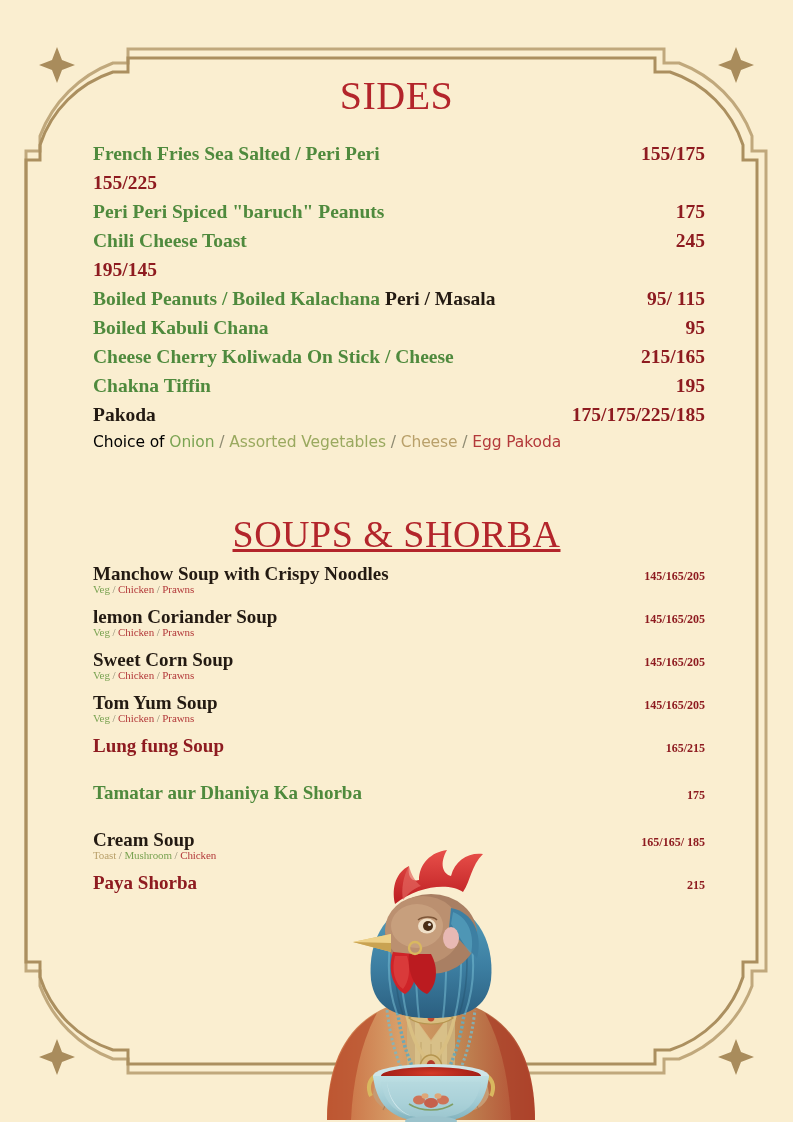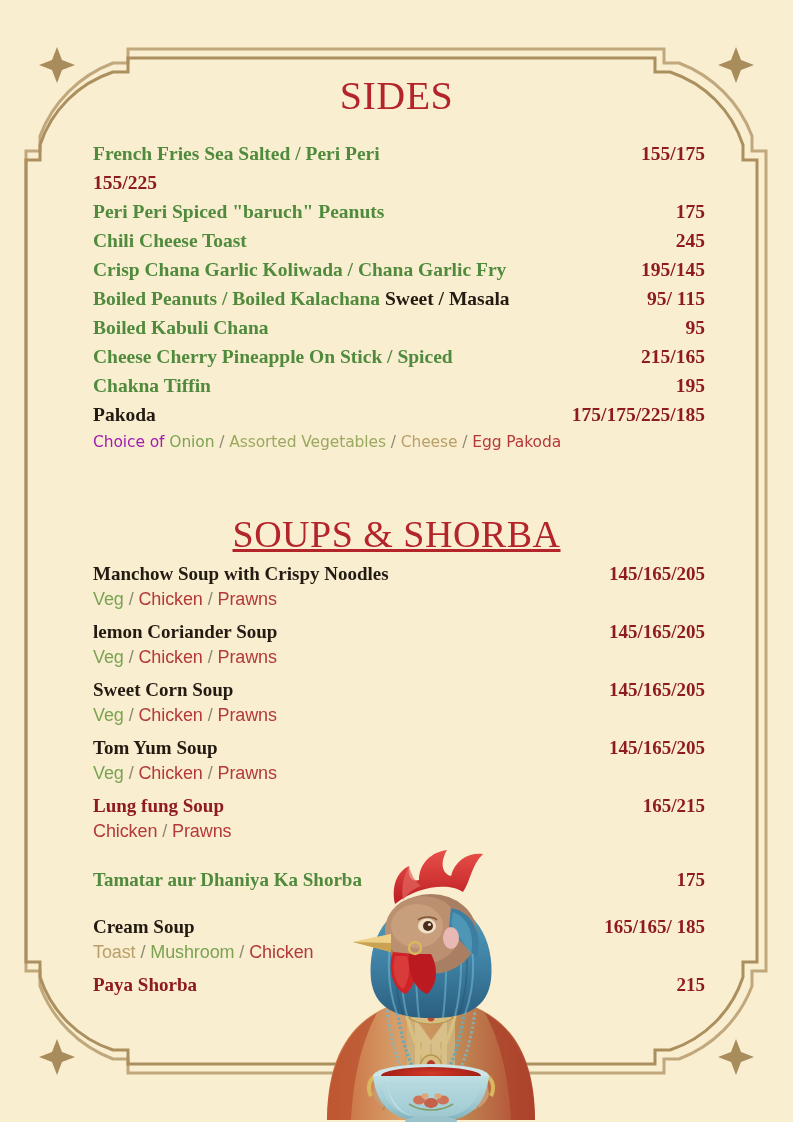--- a/index.html
+++ b/index.html
@@ -51,48 +51,48 @@
   .dark{color:#231a12;}
 
   
   .subline{
     font-family:"DejaVu Sans", sans-serif;
     font-size:15.5px;
     line-height:1.1;
     margin-top:7px;
     letter-spacing:-0.1px;
   }
-  .s-dark{color:#a21caf;}
+  .s-dark{color:#000000;}
   .s-green{color:#7aa352;}
   .s-olive{color:#9aa95f;text-align:center;}
   .s-tan{color:#b9a06a;}
   .s-red{color:#b3393a;}
   .s-sep{color:#8e8a72;}
 
   
   .soup-block{margin-bottom:12px;}
   .soup-block .row{margin-bottom:0;}
   .soup-name{
     font-size:19px;
     font-weight:bold;
     color:#231a12;
     white-space:nowrap;
   }
   .soup-name.red{color:#8e1b20;}
   .soup-name.green{color:#4f8a3d;}
   .soup-price{
-    font-size:19px;
+    font-size:12px;
     font-weight:bold;
     color:#8e1b20;
     white-space:nowrap;
   }
   .variants{
-    font-family:Liberation Sans, sans-serif;
-    font-size:18px;
-    margin-top:6px;
+    font-family:Liberation Serif, serif;
+    font-size:11px;
+    margin-top:0;
     letter-spacing:-0.1px;
   }
   .v-veg{color:#7aa352;}
   .v-red{color:#b3393a;}
   .v-tan{color:#b9a06a;}
   .v-green{color:#7aa352;}
   .v-sep{color:#8e8a72;}
   .gap-lg{height:16px;}
 
   
@@ -224,39 +224,38 @@
       <span class="name">Peri Peri Spiced "baruch" Peanuts</span>
       <span class="price">175</span>
     </div>
 
     <div class="row">
       <span class="name">Chili Cheese Toast</span>
       <span class="price">245</span>
     </div>
 
     <div class="row">
-      <span class="name">Crisp Chana Garlic Koliwada / Chana Garlic Fry</span>
       <span class="price">195/145</span>
     </div>
 
     <div class="row">
       <span>
-        <span class="name">Boiled Peanuts / Boiled Kalachana </span><span class="name dark">Sweet / Masala</span>
+        <span class="name">Boiled Peanuts / Boiled Kalachana </span><span class="name dark">Peri / Masala</span>
       </span>
       <span class="price">95/ 115</span>
     </div>
 
     <div class="row">
       <span class="name">Boiled Kabuli Chana</span>
       <span class="price">95</span>
     </div>
 
 
     <div class="row">
-      <span class="name">Cheese Cherry Pineapple On Stick / Spiced</span>
+      <span class="name">Cheese Cherry Koliwada On Stick / Cheese</span>
       <span class="price">215/165</span>
     </div>
 
     <div class="row">
       <span class="name">Chakna Tiffin</span>
       <span class="price">195</span>
     </div>
 
     <div class="row">
       <span class="name dark">Pakoda</span>
@@ -309,23 +308,20 @@
       </div>
       <div class="variants">
         <span class="v-veg">Veg</span><span class="v-sep"> / </span><span class="v-red">Chicken</span><span class="v-sep"> / </span><span class="v-red">Prawns</span>
       </div>
     </div>
 
     <div class="soup-block">
       <div class="row">
         <span class="soup-name red">Lung fung Soup</span>
         <span class="soup-price">165/215</span>
-      </div>
-      <div class="variants">
-        <span class="v-red">Chicken</span><span class="v-sep"> / </span><span class="v-red">Prawns</span>
       </div>
     </div>
 
     <div class="gap-lg"></div>
 
     <div class="soup-block">
       <div class="row">
         <span class="soup-name green">Tamatar aur Dhaniya Ka Shorba</span>
         <span class="soup-price">175</span>
       </div>

